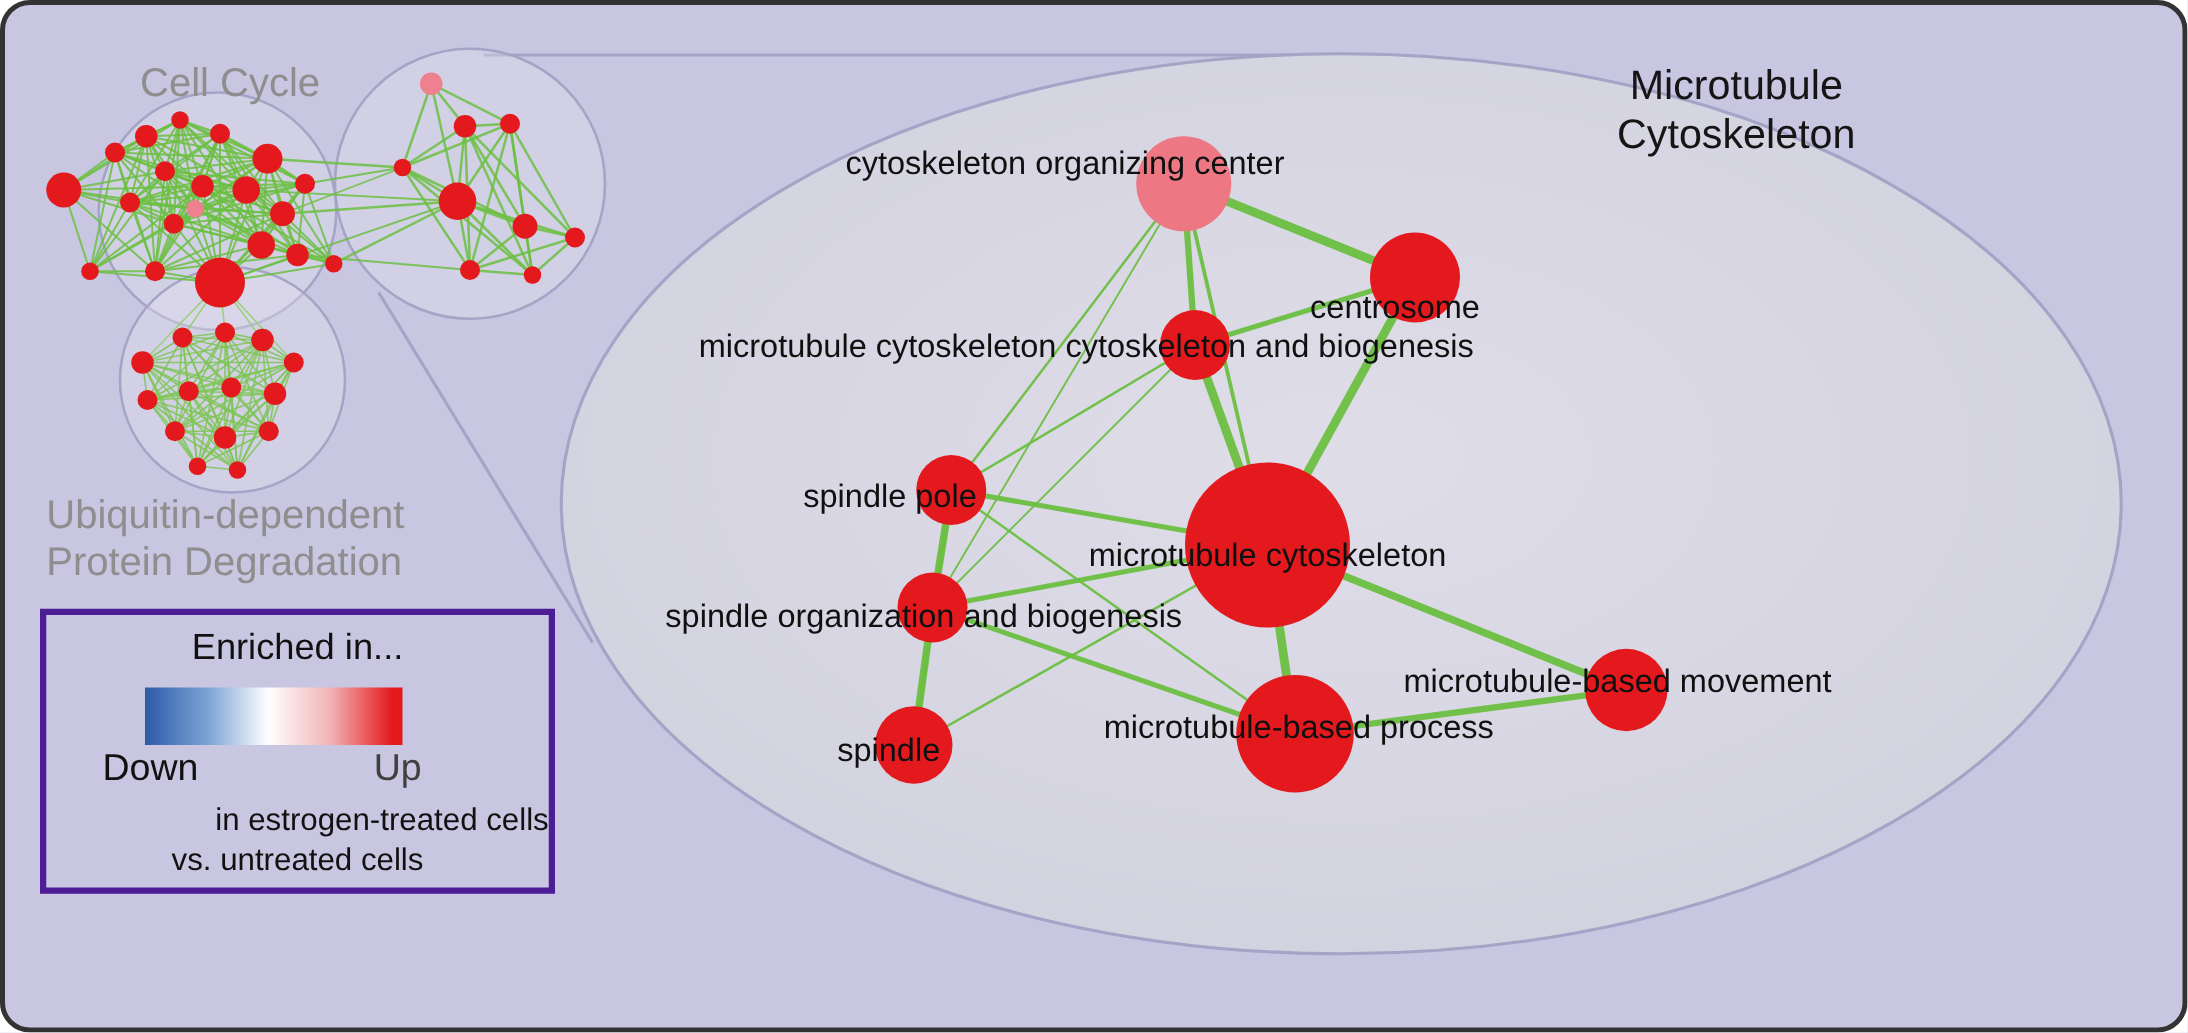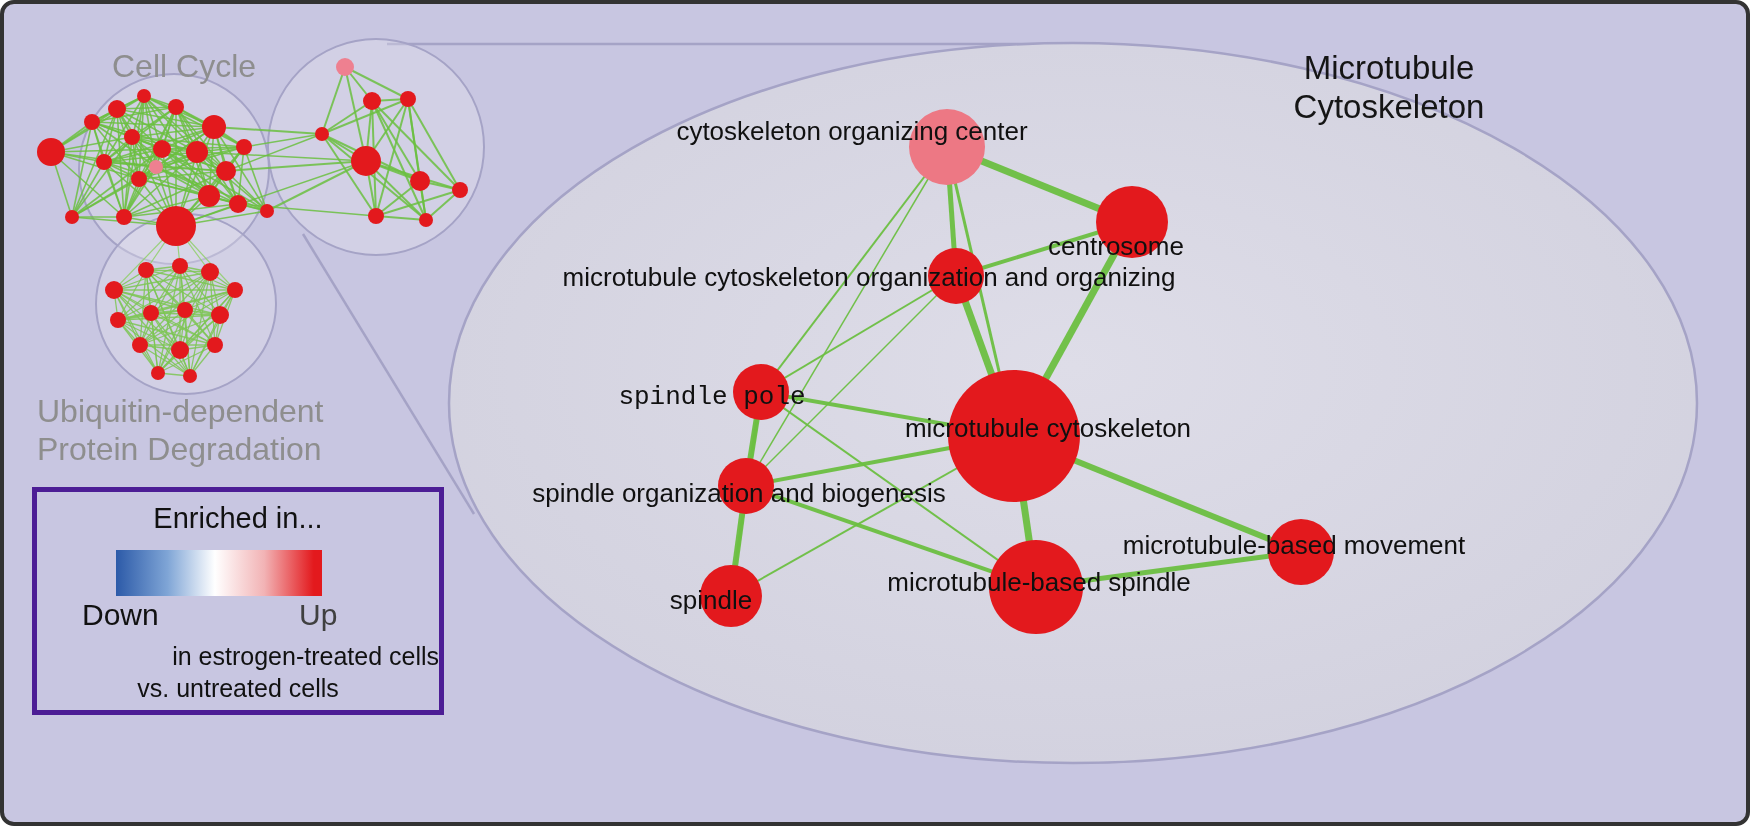--- a/index.html
+++ b/index.html
@@ -1,17 +1,17 @@
 <!DOCTYPE html>
 <html><head>
 <meta charset="utf-8">
 <style>
   html,body{margin:0;padding:0;background:#ffffff;}
   body{width:1750px;height:826px;overflow:hidden;font-family:"Liberation Sans",sans-serif;}
-  .figure{position:relative;width:1750px;height:826px;background:#c8c6e1;border:4px solid #333333;border-radius:14px;box-sizing:border-box;overflow:hidden;}
+  .figure{position:relative;width:1750px;height:826px;background:#c8c6e1;border:4px solid #333333;border-radius:24px;box-sizing:border-box;overflow:hidden;}
   .figure svg{position:absolute;left:0;top:0;}
   .lbl{position:absolute;white-space:nowrap;}
   .lbl-gray{color:#8e8e8e;}
   .cell-cycle-label{left:108px;top:44px;font-size:32px;}
   .ubiquitin-label{left:33px;top:388px;font-size:32px;line-height:38px;}
   .microtubule-title{left:1230px;top:44px;width:310px;text-align:center;font-size:33px;line-height:39px;color:#151515;}
   .node-label{position:absolute;transform:translate(-50%,-50%);font-size:26px;color:#101010;white-space:nowrap;}
   .legend{position:absolute;left:28px;top:483px;width:412px;height:228px;border:5px solid #4c1d95;box-sizing:border-box;}
   .legend-title{position:absolute;left:0;top:10px;width:100%;text-align:center;font-size:29px;color:#111111;}
   .legend-gradient{position:absolute;left:79px;top:58px;width:206px;height:46px;}
@@ -409,26 +409,26 @@
   </div>
 
   <div class="lbl microtubule-title">
     <div>Microtubule</div>
     <div>Cytoskeleton</div>
   </div>
 
   <div id="detail-labels">
       <div class="node-label" style="left: 848px; top: 127px;">cytoskeleton organizing center</div>
       <div class="node-label" style="left: 1112px; top: 242px;">centrosome</div>
-      <div class="node-label" style="left: 865px; top: 273px;">microtubule cytoskeleton organization and organizing</div>
-      <div class="node-label" style="left: 708px; top: 393px; font-family: Liberation Mono, monospace;">spindle pole</div>
-      <div class="node-label" style="left: 1010px; top: 424px; margin-left: 34px;">microtubule cytoskeleton</div>
+      <div class="node-label" style="left: 865px; top: 273px;">microtubule cytoskeleton cytoskeleton and biogenesis</div>
+      <div class="node-label" style="left: 708px; top: 393px;">spindle pole</div>
+      <div class="node-label" style="left: 1010px; top: 440px;">microtubule cytoskeleton</div>
       <div class="node-label" style="left: 735px; top: 489px;">spindle organization and biogenesis</div>
       <div class="node-label" style="left: 707px; top: 596px;">spindle</div>
-      <div class="node-label" style="left: 1035px; top: 578px;">microtubule-based spindle</div>
+      <div class="node-label" style="left: 1035px; top: 578px;">microtubule-based process</div>
       <div class="node-label" style="left: 1290px; top: 541px;">microtubule-based movement</div>
     </div>
 
   <div class="legend">
     <div class="legend-title">Enriched in...</div>
     <div class="legend-gradient" id="legend-gradient" style="background: linear-gradient(to right, rgb(44, 90, 168) 0%, rgb(127, 165, 214) 25%, rgb(255, 255, 255) 48%, rgb(242, 179, 181) 72%, rgb(227, 25, 29) 96%);"></div>
     <div class="legend-down">Down</div>
     <div class="legend-up">Up</div>
     <div class="legend-sub1">in estrogen-treated cells</div>
     <div class="legend-sub2">vs. untreated cells</div>

